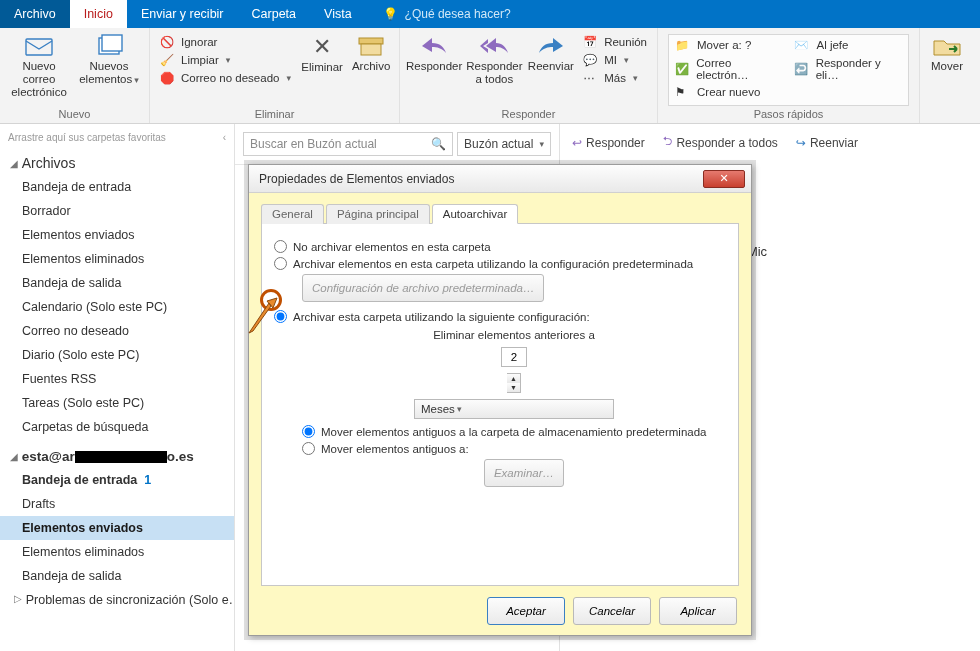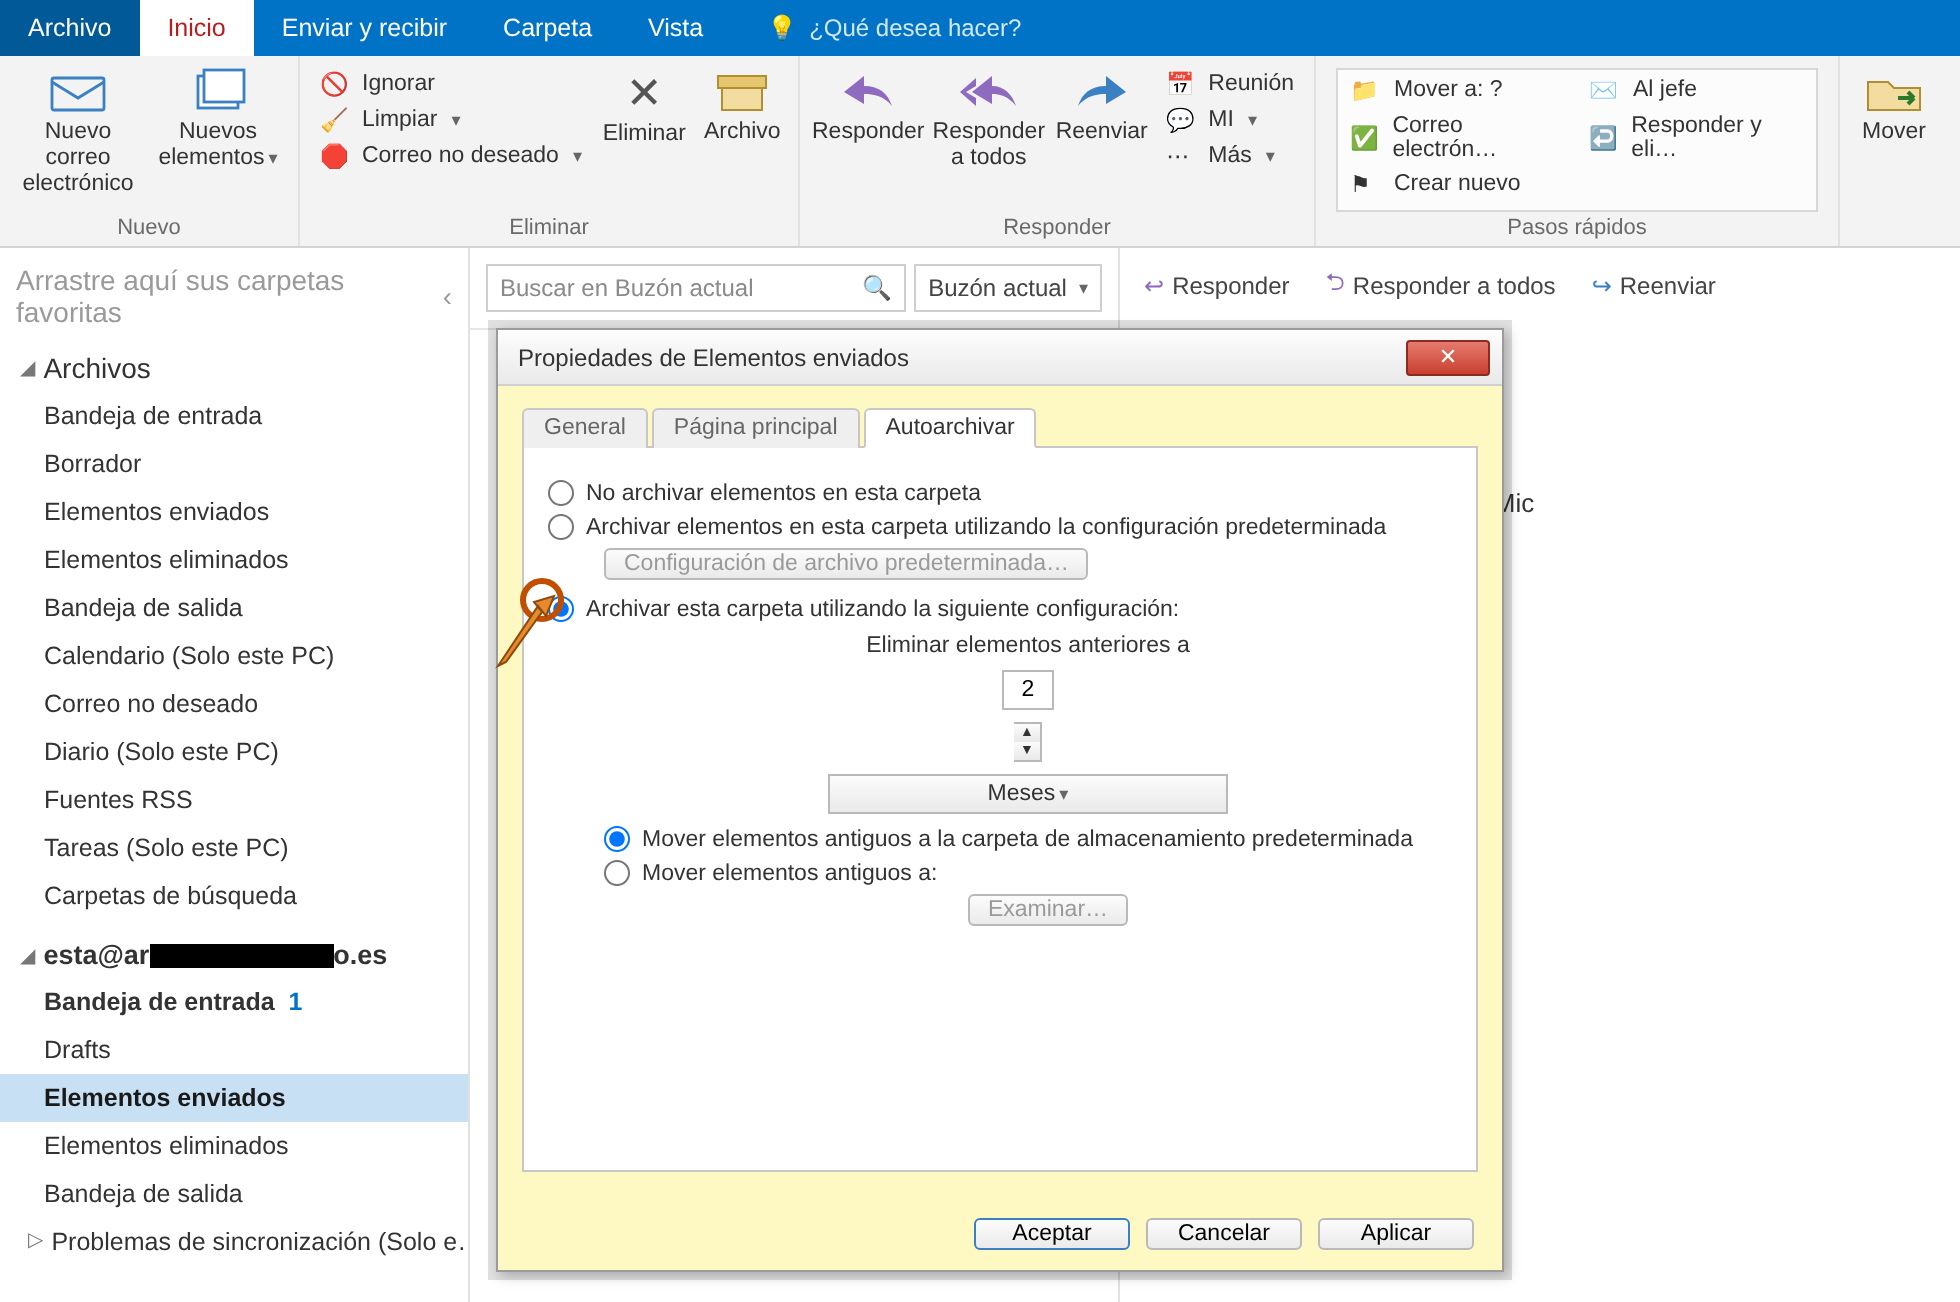--- a/index.html
+++ b/index.html
@@ -27,21 +27,21 @@
 
   
   .qs { flex: 1; display: flex; flex-direction: column; }
   .qs .body { border: 1px solid #d7d7d7; background: #fcfcfc; margin: 4px 4px 0 4px; flex: 1; padding: 3px 6px; display: grid; grid-template-columns: 1fr 1fr; column-gap: 12px; row-gap: 2px; font-size: 11.5px; }
   .qs .item { display: flex; align-items: center; gap: 6px; cursor: pointer; }
   .qs .ico { width: 16px; height: 14px; }
 
   
   .content { display: flex; height: calc(651px - 28px - 96px); }
   .sidebar { width: 235px; border-right: 1px solid #e1e1e1; display: flex; flex-direction: column; font-size: 12.5px; padding-top: 4px; }
-  .sidebar .dragline { color: #9a9a9a; font-size: 14px; padding: 4px 8px; display: flex; justify-content: space-between; align-items: center; }
+  .sidebar .dragline { color: #9a9a9a; font-size: 10px; padding: 4px 8px; display: flex; justify-content: space-between; align-items: center; }
   .sidebar .hdr { padding: 8px 10px 4px; font-size: 14px; display: flex; align-items: center; gap: 4px; }
   .sidebar .hdr .caret { font-size: 10px; color: #777; }
   .sidebar .folder { padding: 5px 10px 5px 22px; cursor: pointer; white-space: nowrap; overflow: hidden; text-overflow: ellipsis; }
   .sidebar .folder.sel { background: #c7e0f4; font-weight: 600; color: #1a1a1a; }
   .sidebar .folder.bold { font-weight: 600; }
   .sidebar .folder .count { color: #0173c7; font-weight: 600; }
   .sidebar .account { padding: 10px 10px 4px; font-size: 13.5px; font-weight: 600; display: flex; align-items: center; gap: 4px; }
   .sidebar .account .caret { font-size: 10px; color: #777; font-weight: normal; }
   .sidebar .account-redact { display: inline-block; background: #000; width: 92px; height: 12px; vertical-align: middle; }
 
@@ -68,30 +68,30 @@
   .dialog .tabsarea { padding: 10px 12px 0 12px; }
   .dtabs { display: flex; border-bottom: 1px solid #c7c7c7; gap: 0; }
   .dtab { padding: 3px 10px; border: 1px solid #c7c7c7; border-bottom: none; background: #f1f1f1; font-size: 11.5px; cursor: pointer;
           border-top-left-radius: 3px; border-top-right-radius: 3px; margin-right: 2px; position: relative; top: 1px; }
   .dtab.active { background: #fff; border-bottom: 1px solid #fff; }
   .dtab.inactive { background: #efefef; color: #666; }
   .dialog .panel { background: #fff; border: 1px solid #c7c7c7; border-top: none; height: 362px; padding: 12px 12px; font-size: 11.5px; }
   .opt { display: flex; align-items: center; gap: 6px; margin: 4px 0; }
   .opt input[type=radio] { margin: 0; }
   .indent { margin-left: 28px; }
-  .dlgbtn { height: 16px; padding: 0 9px; border: 1px solid #b9b9b9; background: linear-gradient(#fcfcfc,#eaeaea);
-            border-radius: 3px; font-size: 11.5px; cursor: pointer; }
+  .dlgbtn { height: 28px; padding: 0 9px; border: 1px solid #b9b9b9; background: linear-gradient(#fcfcfc,#eaeaea);
+            border-radius: 3px; font-size: 11.5px; cursor: pointer; font-style: italic; }
   .dlgbtn[disabled] { color: #9a9a9a; }
   .dialog .footer { position: absolute; bottom: 10px; right: 14px; display: flex; gap: 8px; align-items: center; }
   .dialog .footer .dlgbtn { min-width: 78px; }
   .numbox { width: 26px; height: 20px; border: 1px solid #b9b9b9; text-align: center; font-size: 11.5px; }
   .spin { display: inline-flex; flex-direction: column; border: 1px solid #b9b9b9; border-left: none; height: 20px; width: 14px; }
   .spin div { flex: 1; display: flex; align-items: center; justify-content: center; font-size: 7px; background: linear-gradient(#fcfcfc,#e8e8e8); cursor: pointer; }
   .combo { height: 20px; border: 1px solid #b9b9b9; background: linear-gradient(#fcfcfc,#eaeaea); padding: 0 6px;
-           min-width: 200px; display: inline-flex; align-items: center; justify-content: center; font-size: 11.5px; cursor: pointer; }
+           min-width: 200px; display: inline-flex; align-items: center; justify-content: flex-start; font-size: 11.5px; cursor: pointer; }
   .pathbox { width: 320px; height: 20px; border: 1px solid #cfcfcf; background: #f7f7f7; color: #888; padding: 0 6px;
              display: inline-flex; align-items: center; font-size: 11px; }
   .row { display: flex; align-items: center; gap: 6px; flex-direction: column; }
 
   
   .cursor-highlight { position: absolute; left: 247px; top: 289px; width: 50px; height: 50px; pointer-events: none; z-index: 50; }
   .cursor-highlight .ring { position: absolute; left: 13px; top: 0; width: 22px; height: 22px; border: 3px solid #c05000; border-radius: 50%; }
   .cursor-highlight svg { position: absolute; left: 0; top: 6px; }
 
   .ico-new-mail { stroke:#3a80c3; fill:none; stroke-width:1.4; }

